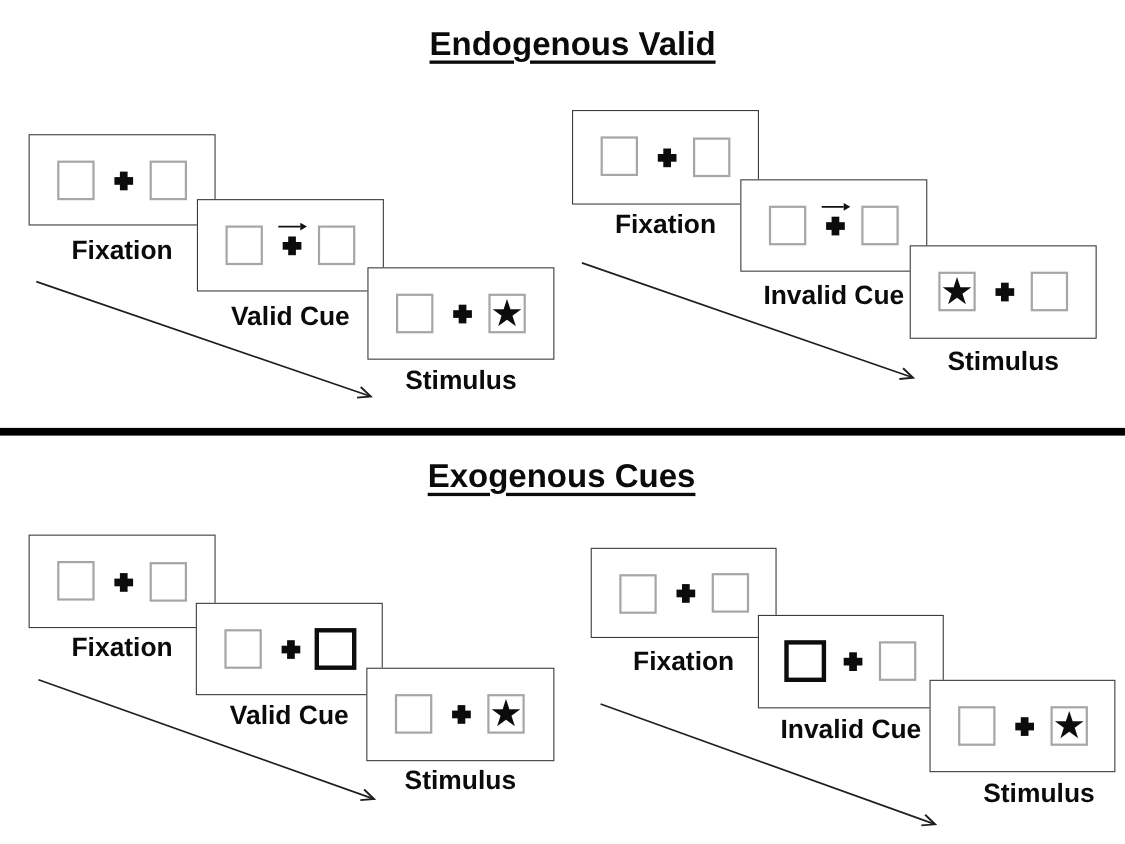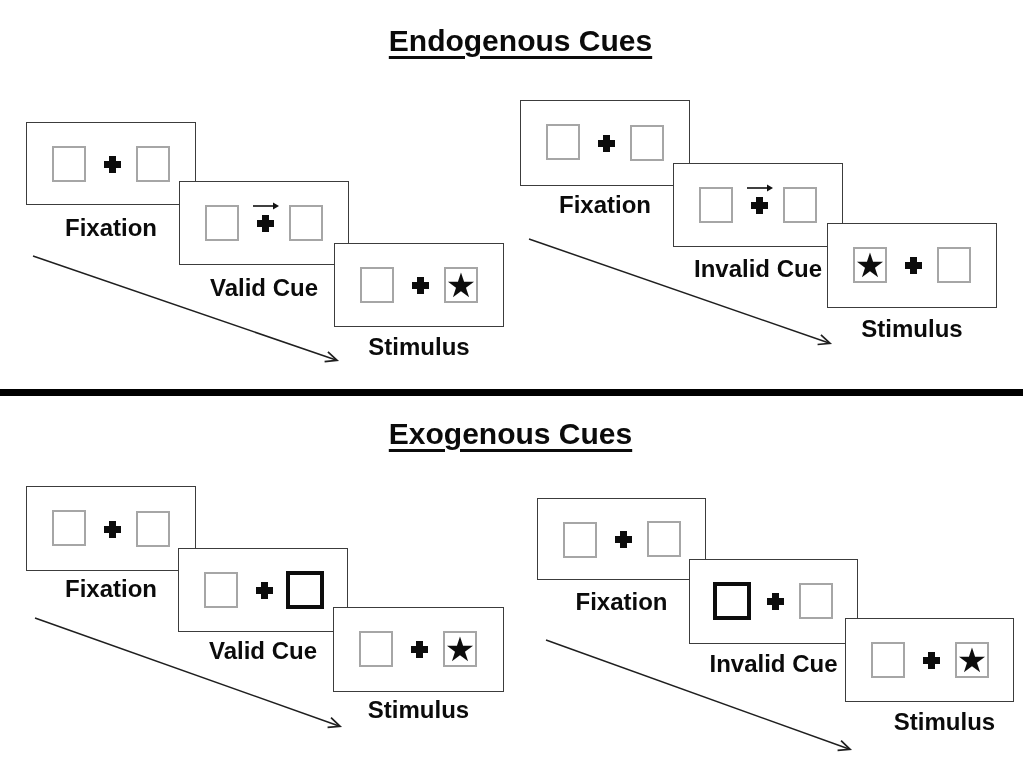--- a/index.html
+++ b/index.html
@@ -34,21 +34,21 @@
       <marker id="ah" viewBox="0 0 14 12" markerWidth="16" markerHeight="14" refX="11" refY="6" orient="auto" markerUnits="userSpaceOnUse">
         <path d="M2,1.5 L12,6 L2,10.5" fill="none" stroke="#1f1f1f" stroke-width="1.5"></path>
       </marker>
     </defs>
     <line x1="33" y1="256" x2="336" y2="360" stroke="#1f1f1f" stroke-width="1.5" marker-end="url(#ah)"></line>
     <line x1="529" y1="239" x2="829" y2="343" stroke="#1f1f1f" stroke-width="1.5" marker-end="url(#ah)"></line>
     <line x1="35" y1="618" x2="339" y2="726" stroke="#1f1f1f" stroke-width="1.5" marker-end="url(#ah)"></line>
     <line x1="546" y1="640" x2="849" y2="749" stroke="#1f1f1f" stroke-width="1.5" marker-end="url(#ah)"></line>
   </svg>
 
-  <div class="title" style="left:18px;top:24px;width:1005px;">Endogenous Cues</div>
+  <div class="title" style="left:18px;top:24px;width:1005px;">Endogenous Valid</div>
   <div class="divider"></div>
   <div class="title" style="left:5px;top:417px;width:1011px;">Exogenous Cues</div>
 
   <div class="panel" style="left:26px;top:122px;width:170px;height:83px;">
     <div class="sq sq-l"></div>
     <div class="plus"></div>
     <div class="sq sq-r"></div>
   </div>
   <div class="plabel" style="left:26px;top:218px;width:170px;">Fixation</div>
 

